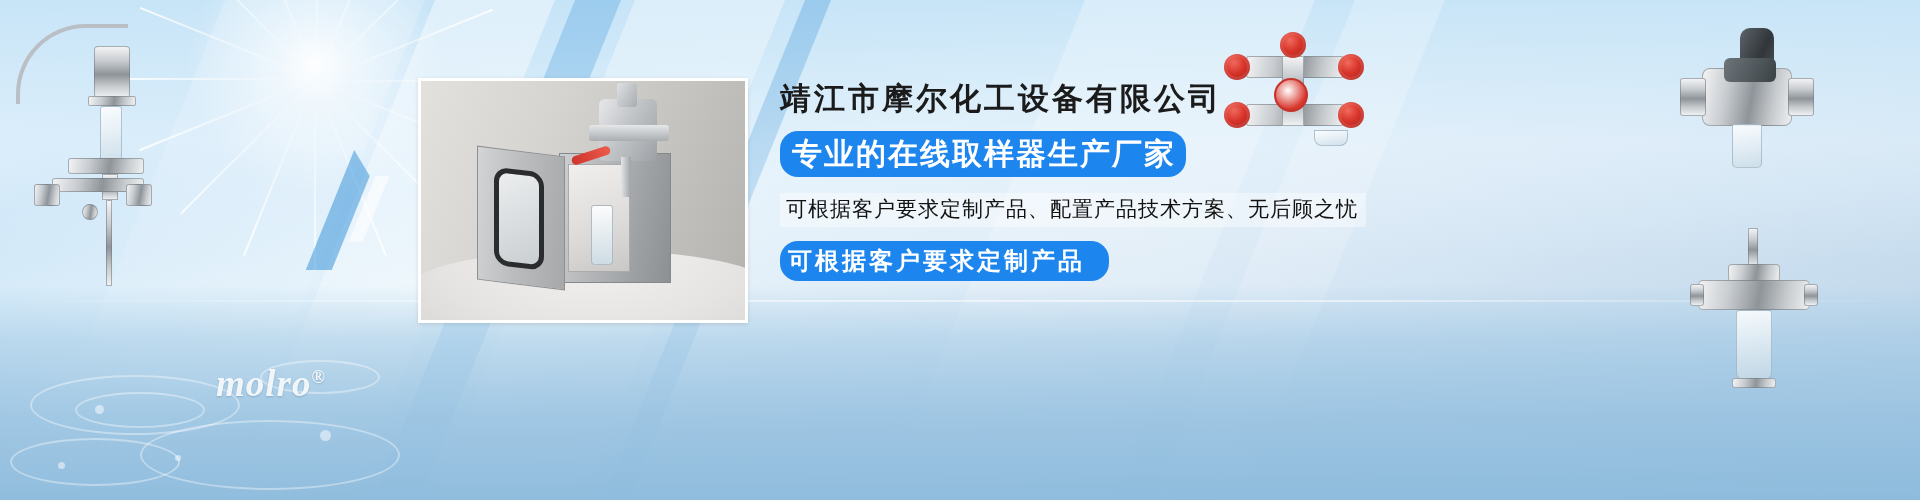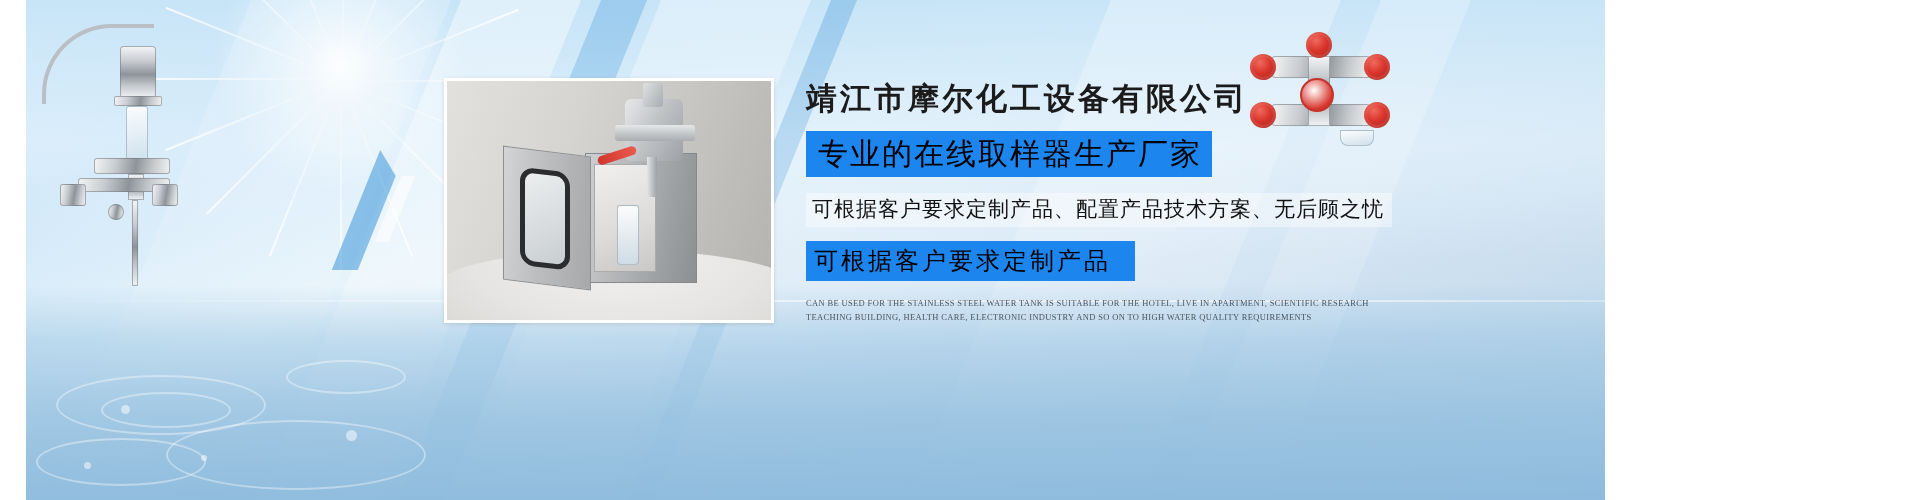--- a/index.html
+++ b/index.html
@@ -4,30 +4,29 @@
 <style>
   * { box-sizing: border-box; margin: 0; padding: 0; }
   html, body {
     width: 1920px; height: 500px;
     overflow: hidden;
     font-family: "Liberation Sans", sans-serif;
   }
 
   #banner {
     position: relative;
-    width: 1579px; height: 500px;
+    width: 1920px; height: 500px;
     overflow: hidden;
     background: linear-gradient(160deg,
         #dbeefb 0%,
         #cfe7f8 18%,
         #e8f4fb 38%,
         #dceaf6 58%,
         #c8ddee 78%,
         #b9d2e6 100%);
-    margin-left: 26px;
   }
 
   
   .bg-layer { position: absolute; pointer-events: none; }
 
   .sky-top {
     left: 0; top: 0; width: 1920px; height: 260px;
     background: linear-gradient(180deg, rgba(198,228,247,.95) 0%, rgba(226,241,252,.55) 55%, rgba(255,255,255,0) 100%);
   }
 
@@ -212,23 +211,24 @@
     font-size: 31px;
     letter-spacing: 3px;
     color: #1b1b1b;
     line-height: 1.25;
     white-space: nowrap;
   }
 
   .hl-bar {
     display: inline-block;
     background: #1d85ee;
-    color: #000000;
-    font-weight: 400;
+    color: #ffffff;
+    font-weight: 700;
     white-space: nowrap;
+    border-radius: 18px;
   }
 
   #tagline-main {
     margin-top: 12px;
     font-size: 30px;
     letter-spacing: 2px;
     padding: 6px 10px 7px 12px;
     line-height: 1.12;
   }
 
@@ -394,17 +394,19 @@
   <div id="text-block">
 
     <div id="company-name">靖江市摩尔化工设备有限公司</div>
 
     <div class="hl-bar" id="tagline-main">专业的在线取样器生产厂家</div>
 
     <div id="feature-line">可根据客户要求定制产品、配置产品技术方案、无后顾之忧</div>
 
     <div class="hl-bar" id="custom-badge">可根据客户要求定制产品</div>
 
-    <div id="english-desc">CAN BE USED FOR THE STAINLESS STEEL WATER TANK IS SUITABLE FOR THE HOTEL, LIVE IN APARTMENT, SCIENTIFIC RESEARCH TEACHING BUILDING, HEALTH CARE, ELECTRONIC INDUSTRY AND SO ON TO HIGH WATER QUALITY REQUIREMENTS</div>
-  </div>
-
+  </div>
+
+  <div id="watermark">
+    <span>molro</span><span class="reg">®</span>
+  </div>
 
 </div>
 
 </body></html>

